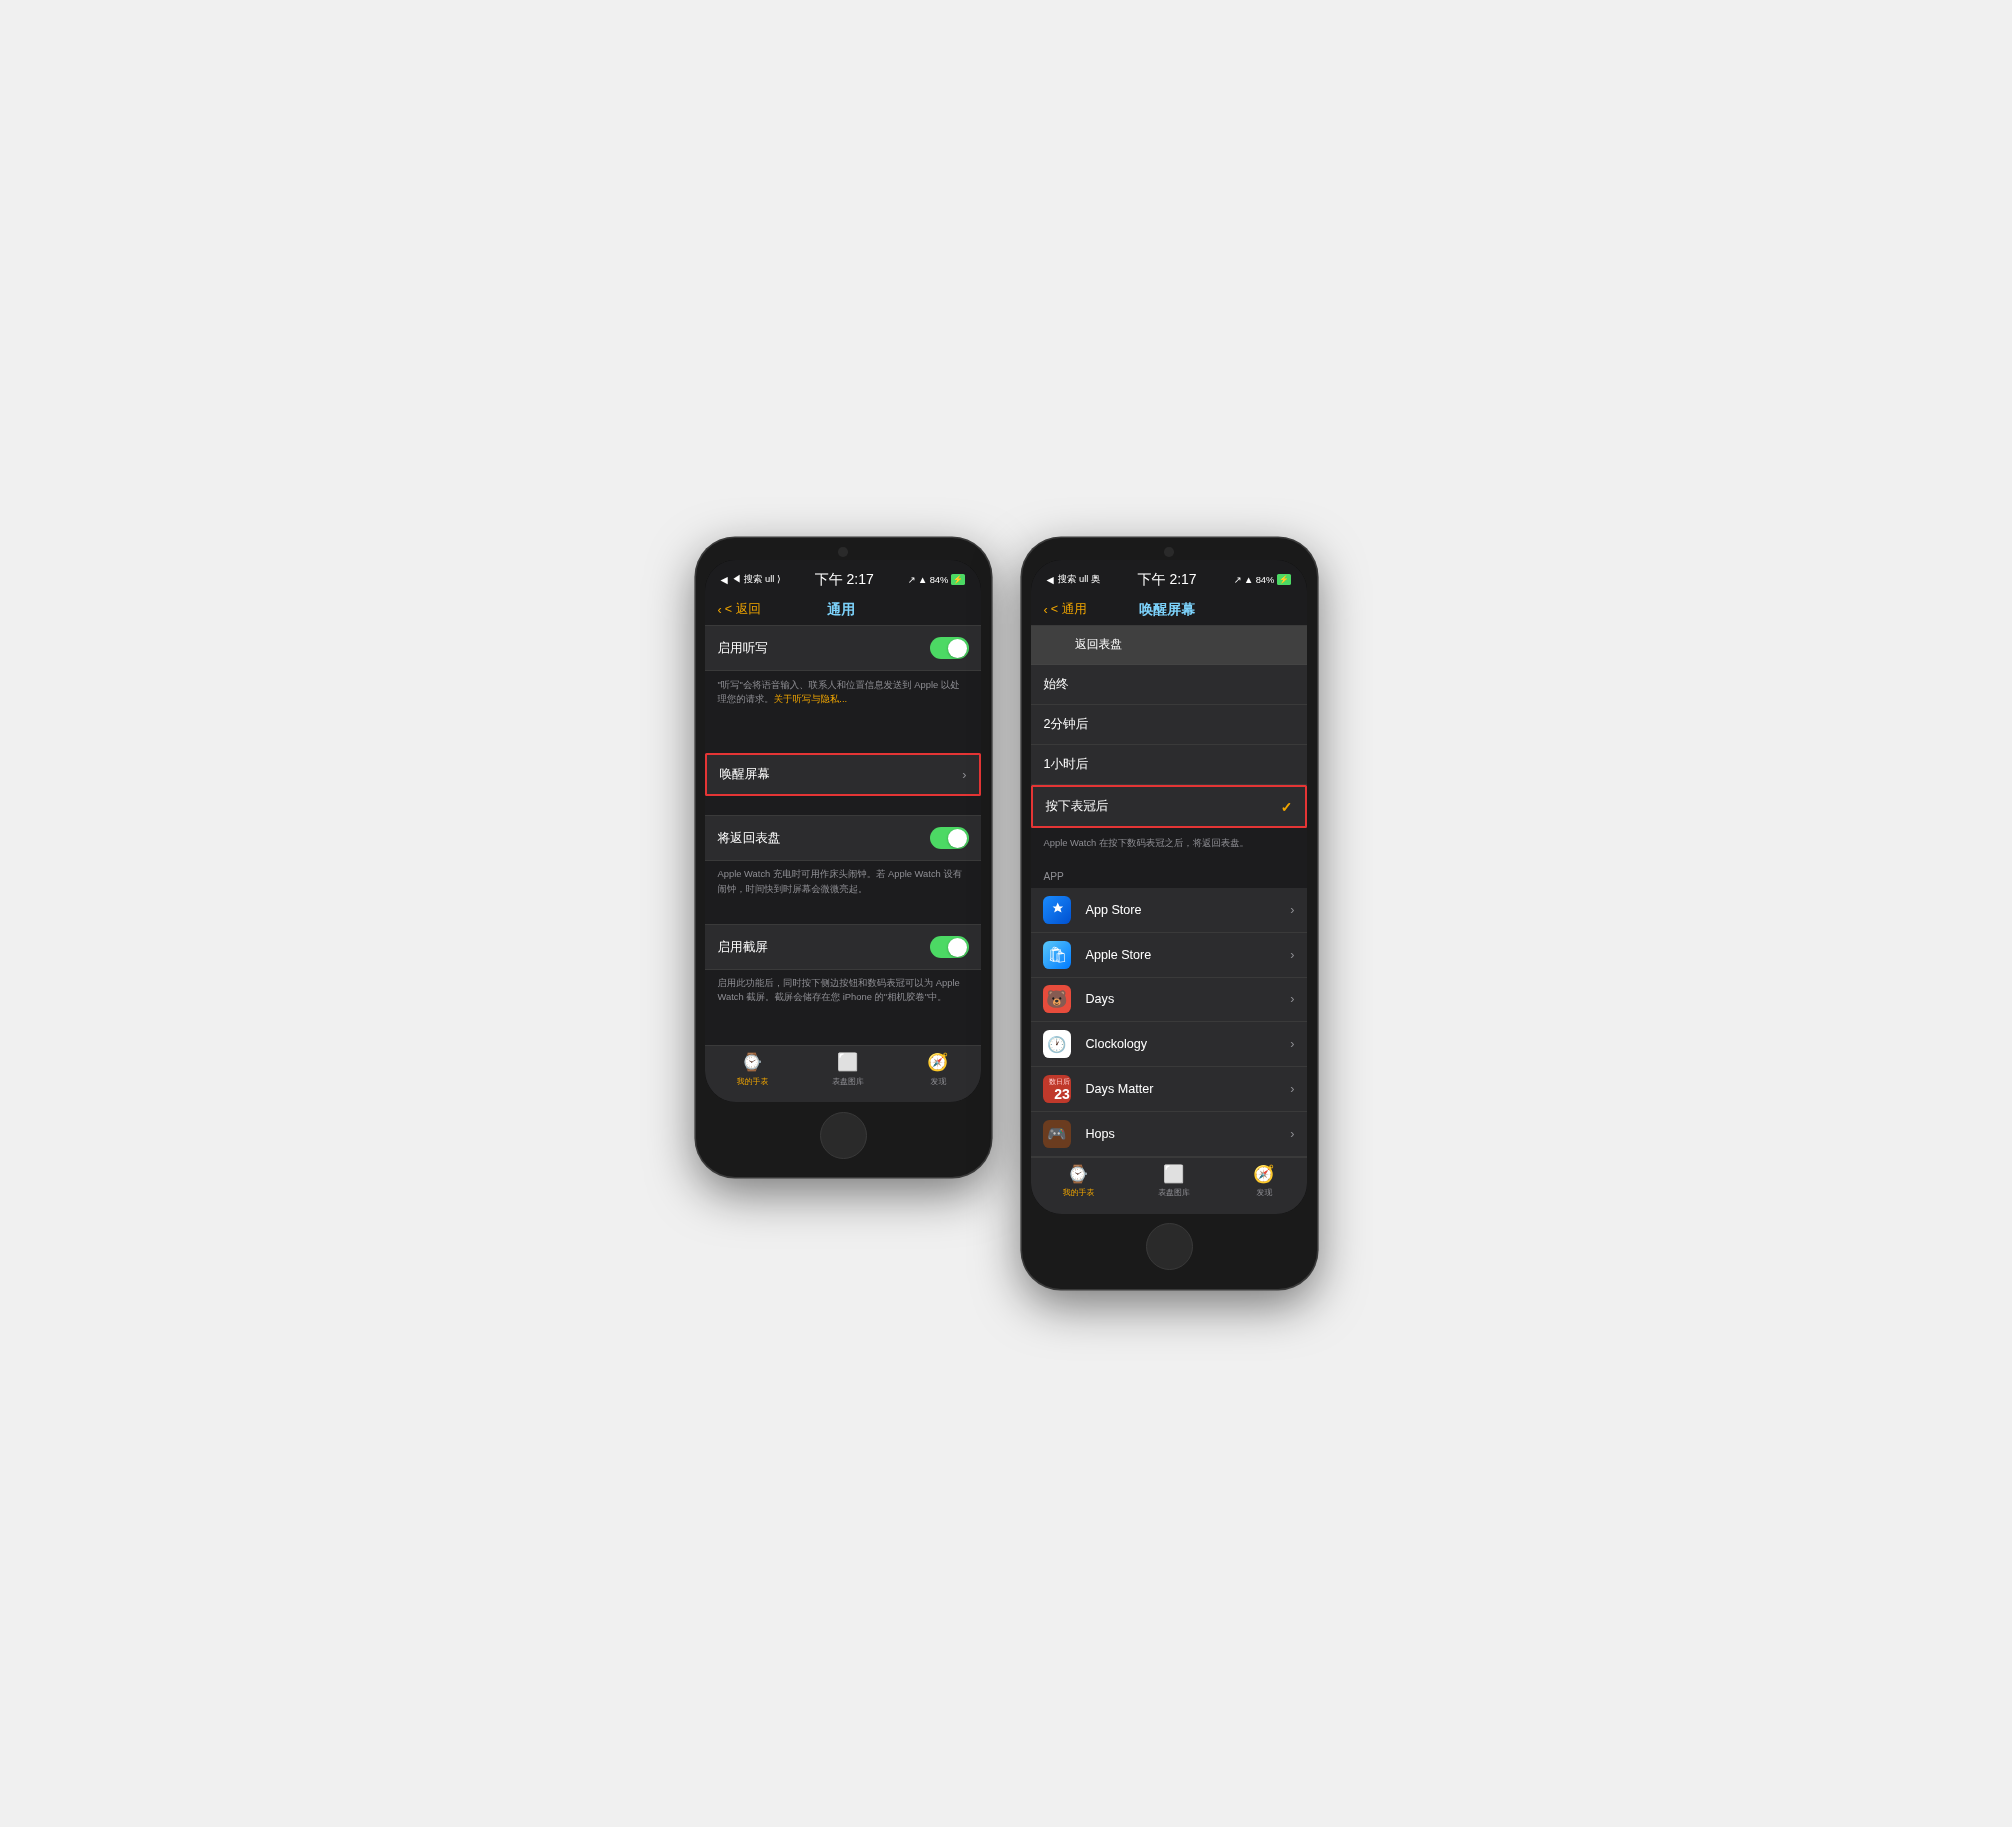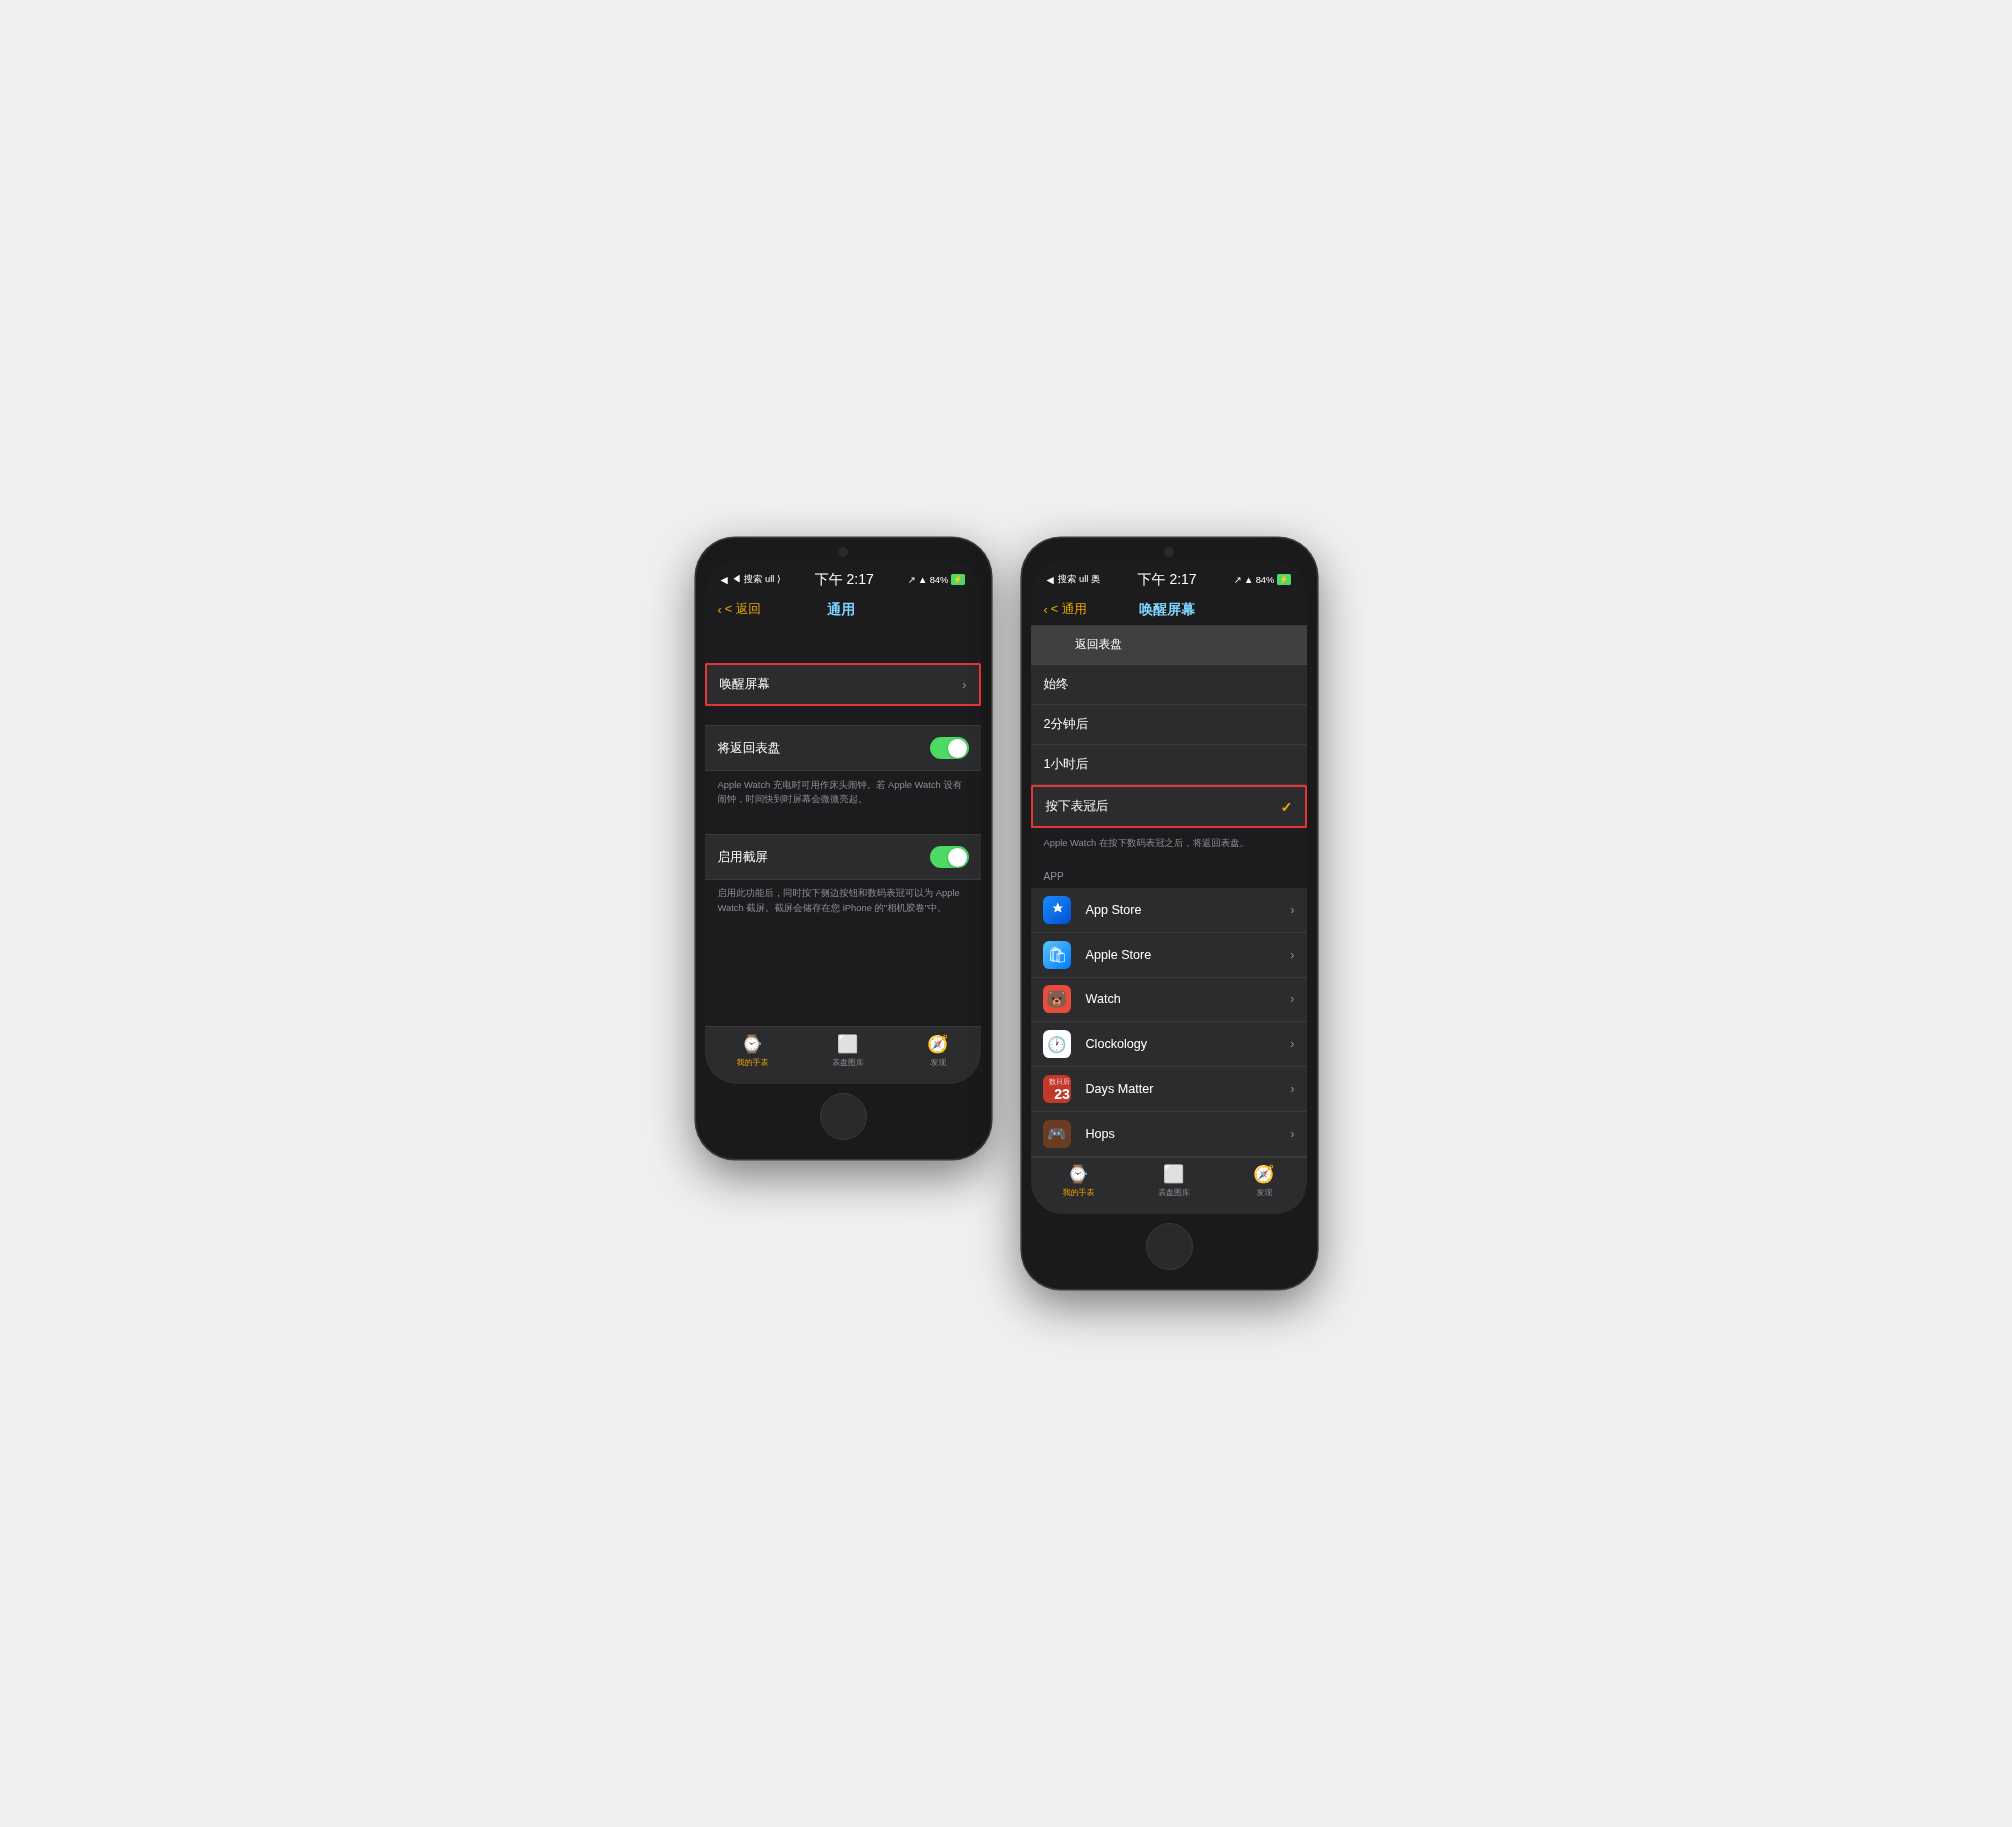--- a/index.html
+++ b/index.html
@@ -329,20 +329,29 @@
           <div class="nav-back">
             <span>‹</span>
             <span>&lt; 返回</span>
           </div>
           <div class="nav-title">通用</div>
           <div class="nav-right"></div>
         </div>
 
         <div class="settings-content">
 
+          <div class="settings-section">
+            <div class="settings-item">
+              <span class="settings-label">启用听写</span>
+              <div class="toggle"></div>
+            </div>
+            <div class="settings-desc">
+              "听写"会将语音输入、联系人和位置信息发送到 Apple 以处理您的请求。<a>关于听写与隐私...</a>
+            </div>
+          </div>
 
           <div class="separator"></div>
 
 
           <div class="separator"></div>
 
           <div class="settings-section">
             <div class="settings-item item-with-border" style="border: 2px solid #e53535; margin: 0; border-radius: 1.6px;">
               <span class="settings-label">唤醒屏幕</span>
               <span class="chevron">›</span>
@@ -472,21 +481,21 @@
             <div class="app-item">
               <div class="app-icon icon-apple-store" style="background: linear-gradient(135deg, #5ac8fa, #007aff);">
                 <span style="font-size:15.7px; color:white;">🛍</span>
               </div>
               <span class="app-name">Apple Store</span>
               <span class="chevron">›</span>
             </div>
 
             <div class="app-item">
               <div class="app-icon icon-bear" style="background: #e74c3c; color: white; font-size: 17.3px;">🐻</div>
-              <span class="app-name">Watch</span>
+              <span class="app-name">Days</span>
               <span class="chevron">›</span>
             </div>
 
             <div class="app-item">
               <div class="app-icon icon-clockology" style="background: #fff; border-radius: 6.3px; font-size: 15.7px;">🕐</div>
               <span class="app-name">Clockology</span>
               <span class="chevron">›</span>
             </div>
 
             <div class="app-item">

